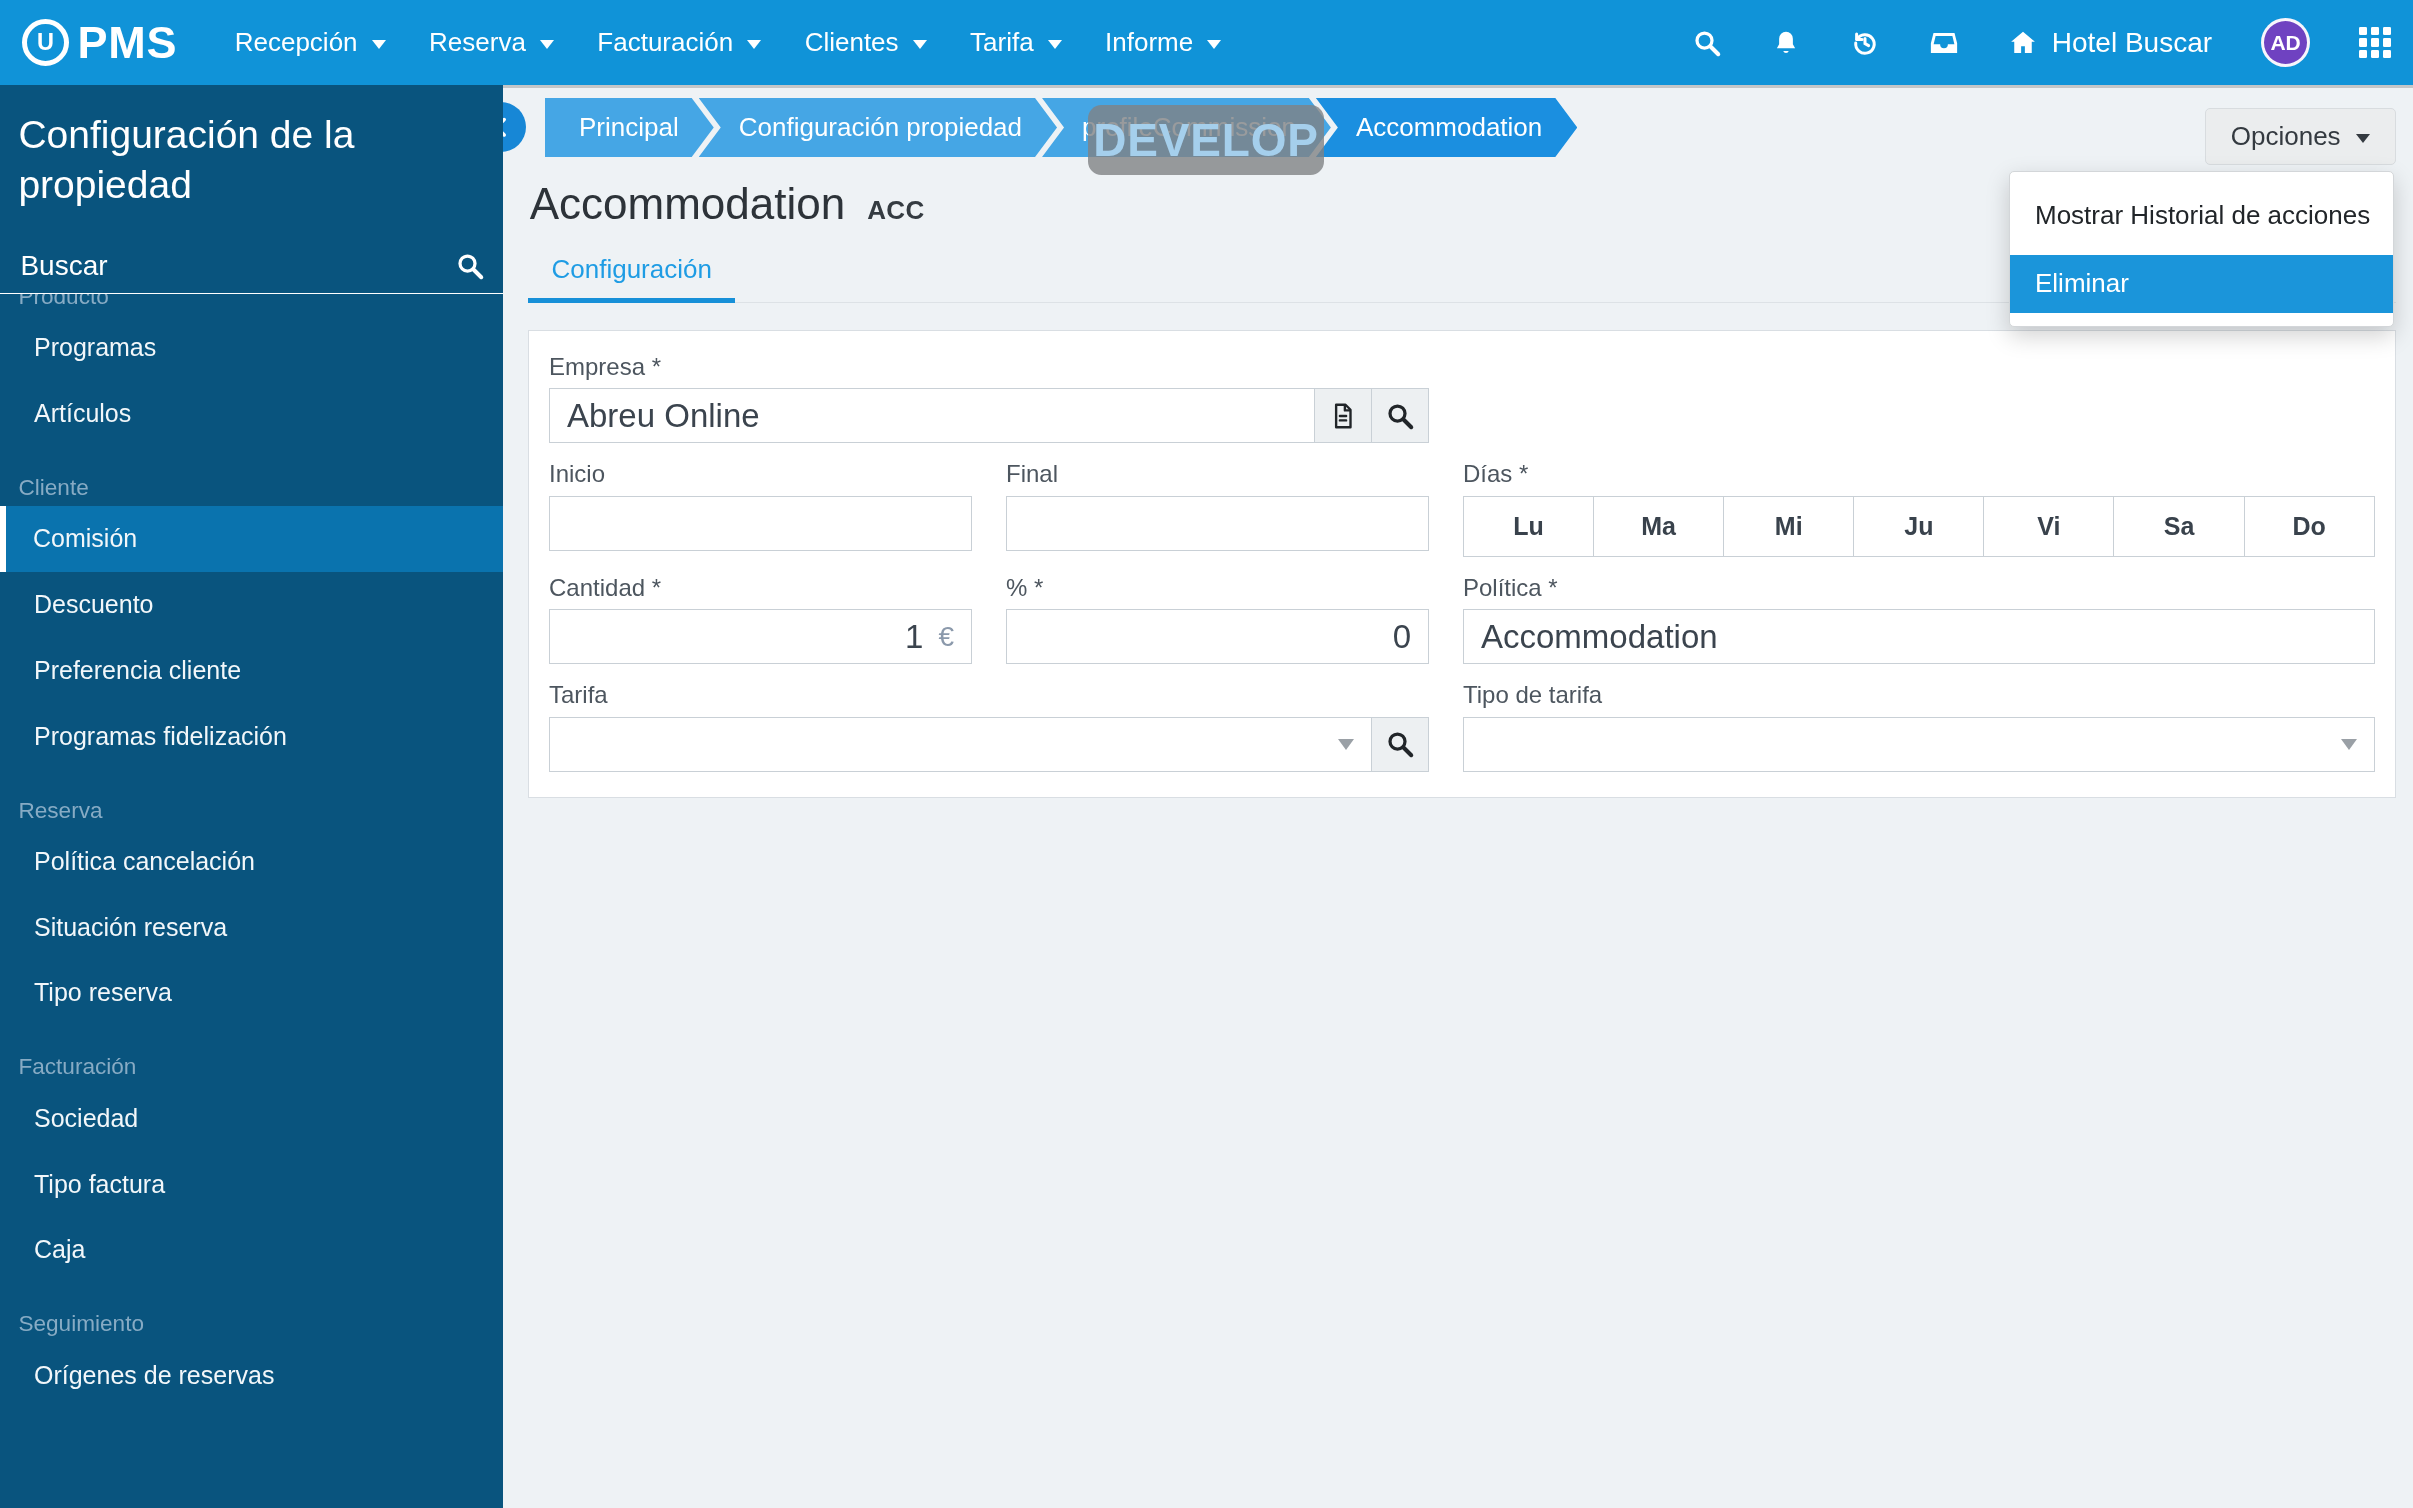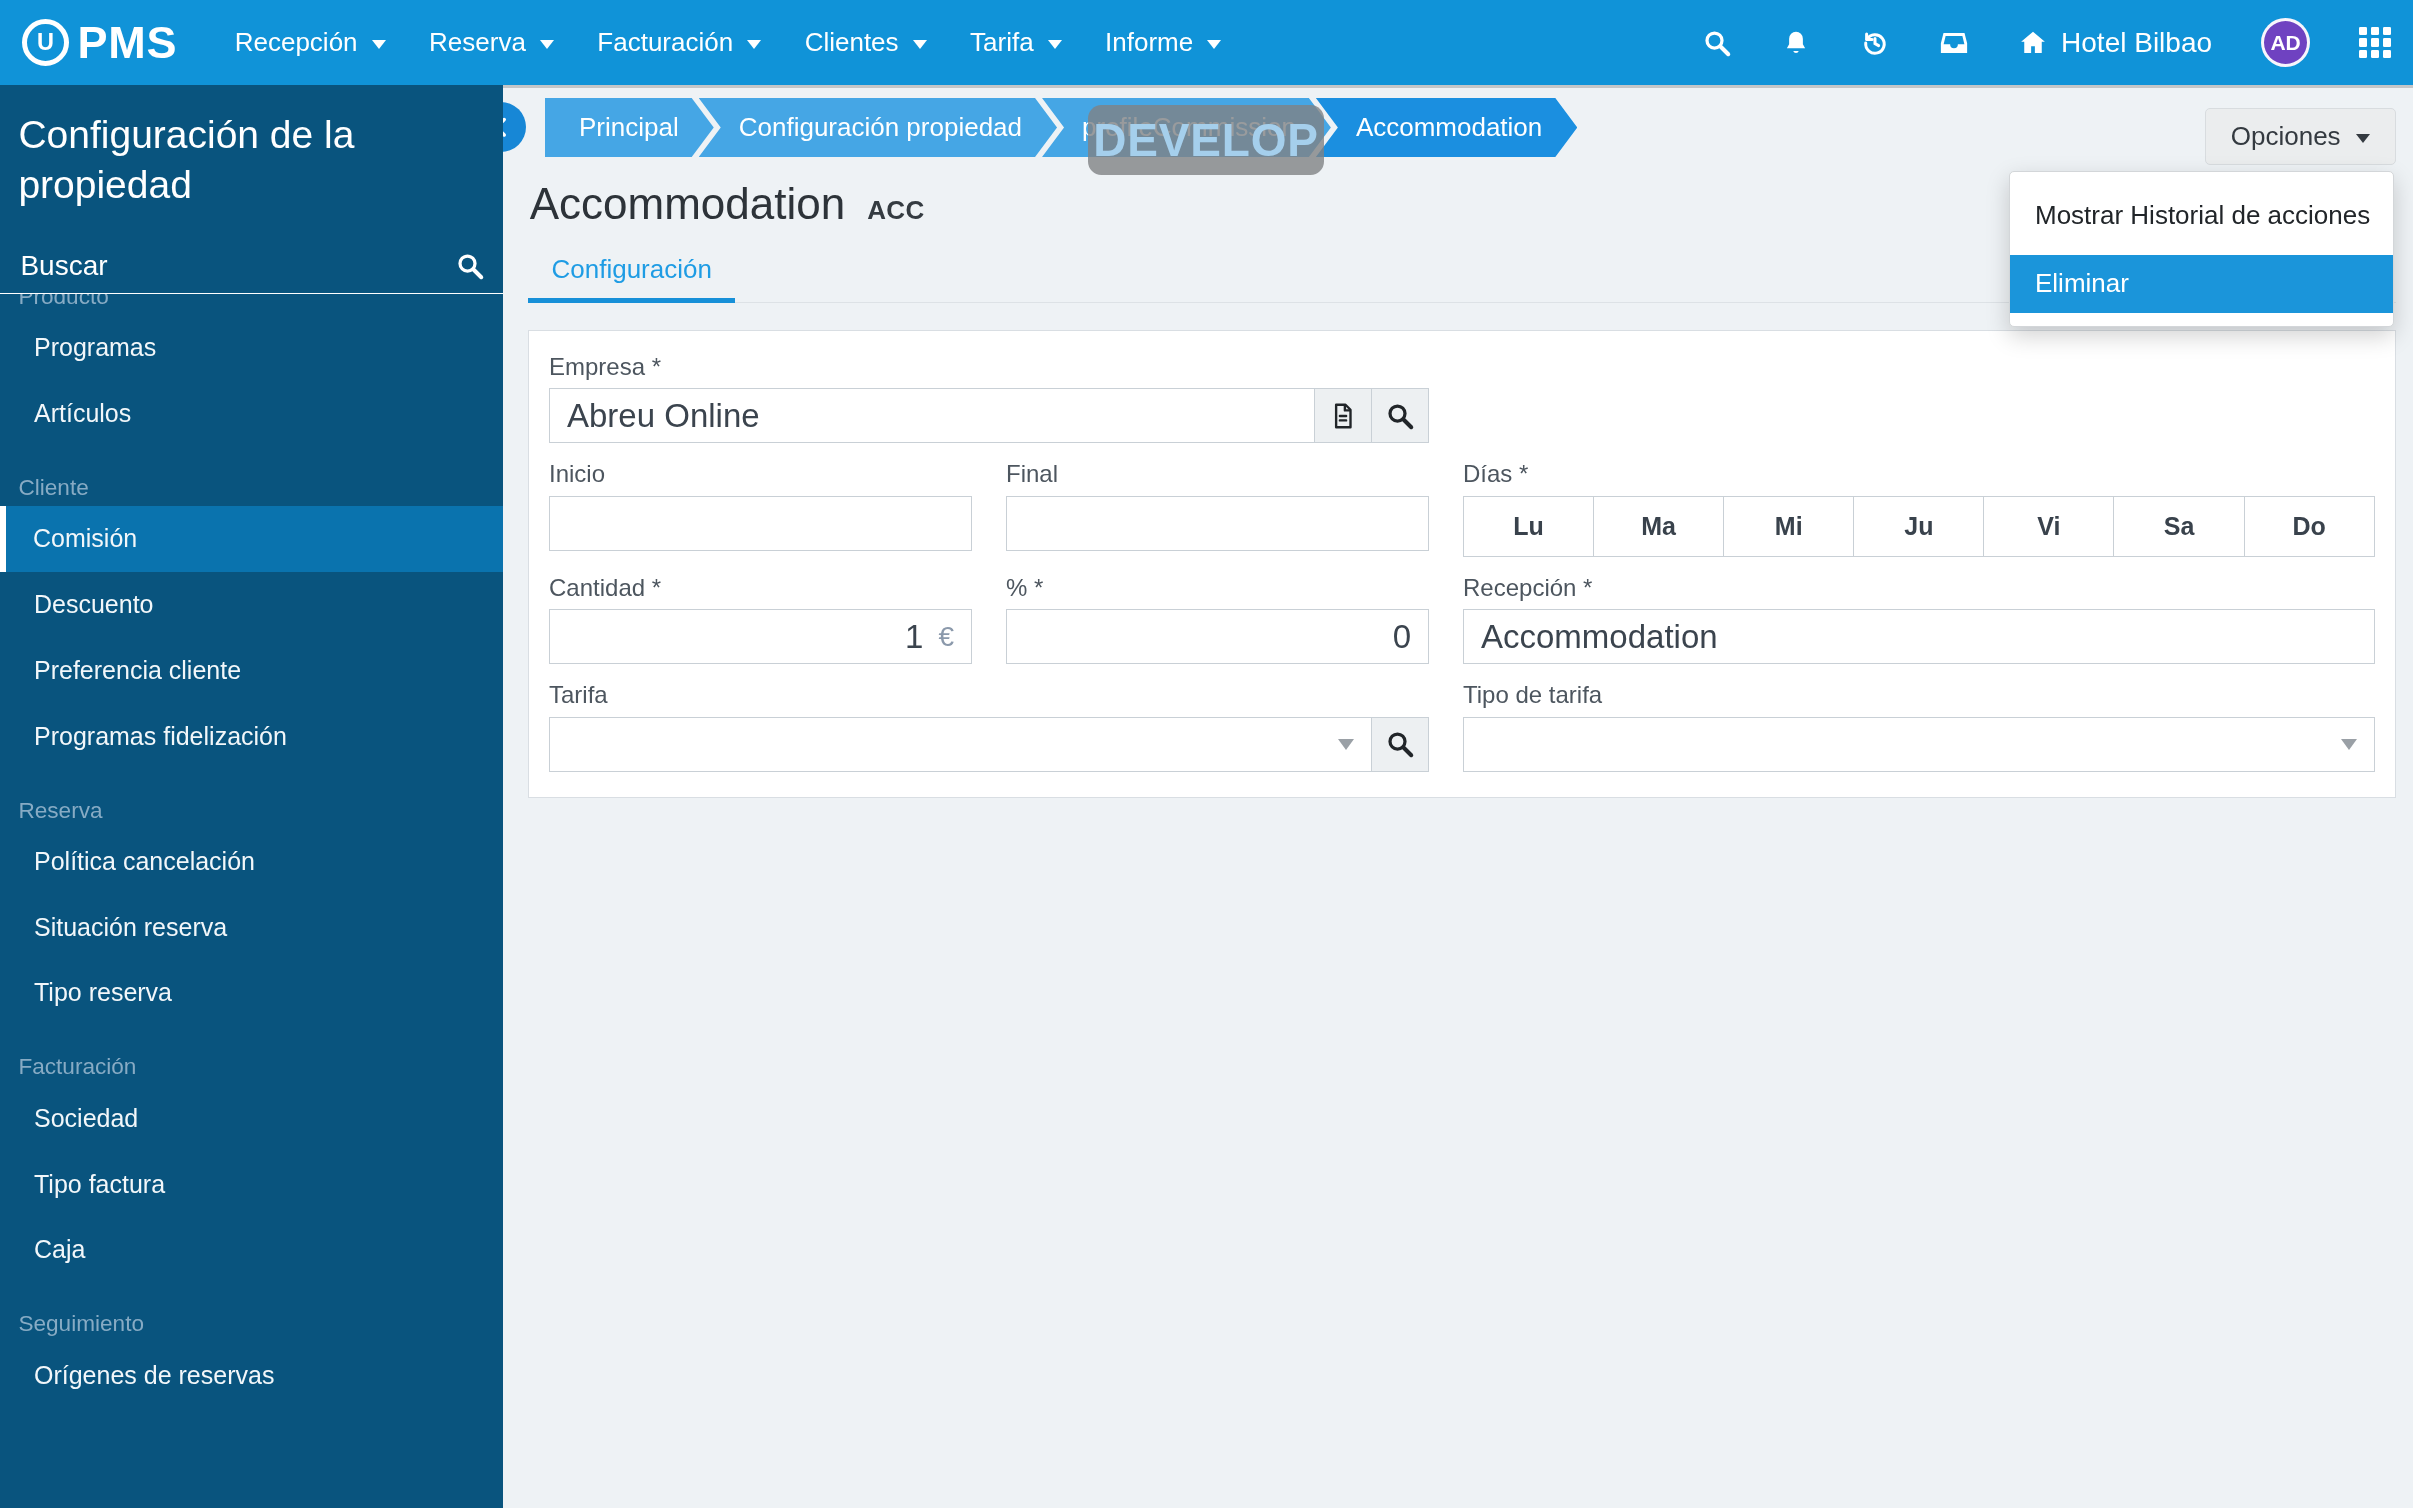--- a/index.html
+++ b/index.html
@@ -213,21 +213,21 @@
         <path d="M5.6 9A7.4 7.4 0 1 1 4.6 12" fill="none" stroke="currentColor" stroke-width="2.4" stroke-linecap="round"></path>
         <path d="M12 8.4v4.1l2.9 1.6" fill="none" stroke="currentColor" stroke-width="2.4" stroke-linecap="round"></path>
       </svg>
       <svg class="nav-icon" viewBox="0 0 24 24">
         <path fill-rule="evenodd" fill="currentColor" d="M20.4 4H3.6L1.5 12.2V20h21v-7.8zM15.1 13a3.1 3.1 0 0 1-6.2 0H3.7l1.6-6.6h13.4l1.6 6.6z"></path>
       </svg>
       <div class="property">
         <svg class="nav-icon" viewBox="0 0 24 24">
           <path fill="currentColor" d="M12 3 2.5 11H5v9h5.5v-5.5h3V20H19v-9h2.5z"></path>
         </svg>
-        <span>Hotel Bilbao</span>
+        <span>Hotel Buscar</span>
       </div>
       <div class="avatar">
         <span>AD</span>
       </div>
       <div class="grid-icon">
         <span></span>
           <span></span>
           <span></span>
           <span></span>
           <span></span>
@@ -367,21 +367,21 @@
             <span class="euro">€</span>
           </div>
         </div>
         <div class="field">
           <span class="flabel">% *</span>
           <div class="control">
             <input class="right" type="text" value="0" style="">
           </div>
         </div>
         <div class="field">
-          <span class="flabel">Recepción *</span>
+          <span class="flabel">Política *</span>
           <div class="control">
             <input type="text" value="Accommodation" style="">
           </div>
         </div>
 
         <div class="field span2">
           <span class="flabel">Tarifa</span>
           <div class="input-group">
             <div class="control">
               <input type="text" value="" style="">

